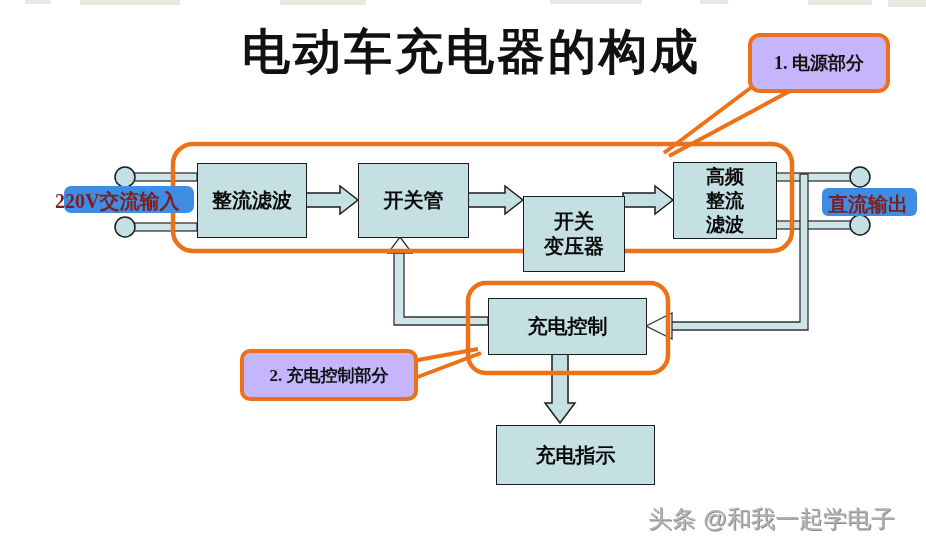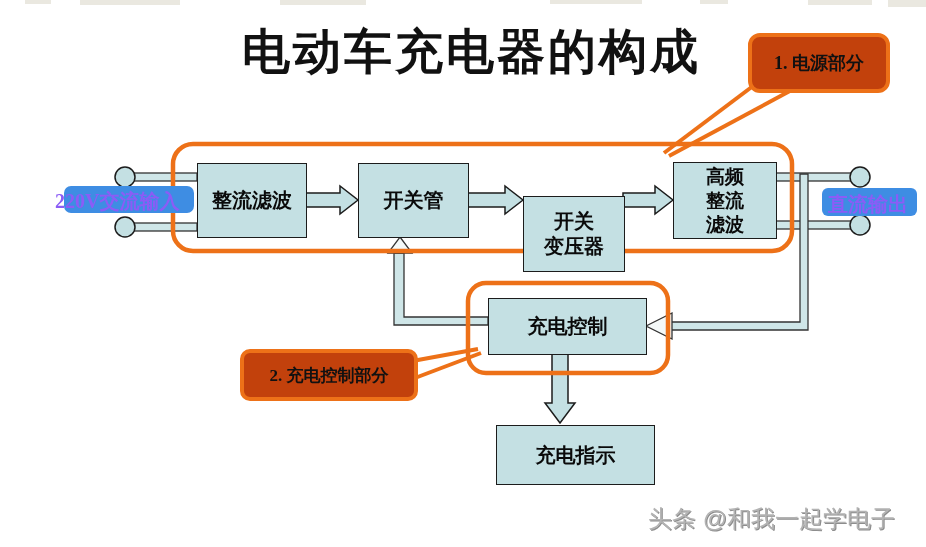--- a/index.html
+++ b/index.html
@@ -18,30 +18,30 @@
     display:flex;align-items:center;justify-content:center;text-align:center;
     font-weight:bold;color:#0a0a0a;white-space:pre-line;
   }
   .blk-rectifier{left:197px;top:163px;width:108px;height:73px;font-size:20px;}
   .blk-switch-tube{left:358px;top:163px;width:109px;height:73px;font-size:20px;}
   .blk-transformer{left:523px;top:163px;width:100px;height:74px;font-size:20px;line-height:25px;margin-top:33px;}
   .blk-hf{left:673px;top:162px;width:102px;height:75px;font-size:19px;line-height:24px;}
   .blk-charge-control{left:488px;top:298px;width:157px;height:55px;font-size:20px;}
   .blk-charge-indicator{left:488px;top:425px;width:157px;height:58px;font-size:20px;margin-left:8px;}
   .callout{
-    z-index:4;background:#c2410c;border:4px solid #ED7118;
+    z-index:4;background:#c4b5fd;border:4px solid #ED7118;
     display:flex;align-items:center;justify-content:center;
     font-weight:bold;color:#111;
   }
   .callout-power{left:748px;top:33px;width:134px;height:52px;border-radius:12px;font-size:18px;}
   .callout-control{left:240px;top:349px;width:170px;height:44px;border-radius:10px;font-size:17px;}
   .hl{z-index:2;background:#3E8DE3;}
   .hl-input{left:64px;top:186px;width:130px;height:27px;border-radius:7px;}
   .hl-output{left:822px;top:188px;width:95px;height:28px;border-radius:6px;}
-  .io-label{z-index:3;font-size:20px;font-weight:bold;color:#8b5cf6;white-space:nowrap;}
+  .io-label{z-index:3;font-size:20px;font-weight:bold;color:#7f1d1d;white-space:nowrap;}
   .io-input-label{left:55px;top:188px;}
   .io-output-label{left:828px;top:191px;}
   .watermark{
     left:648px;top:503px;z-index:3;font-size:24px;font-weight:normal;white-space:nowrap;
     color:#b3b3b3;text-shadow:1px 1px 0 #8d8d8d,-1px -1px 0 #ffffff;
     font-family:"Liberation Sans","DejaVu Sans",sans-serif;
   }
   .smudge{z-index:0;background:#dfdbd0;opacity:.65;}
 </style>
 </head>

